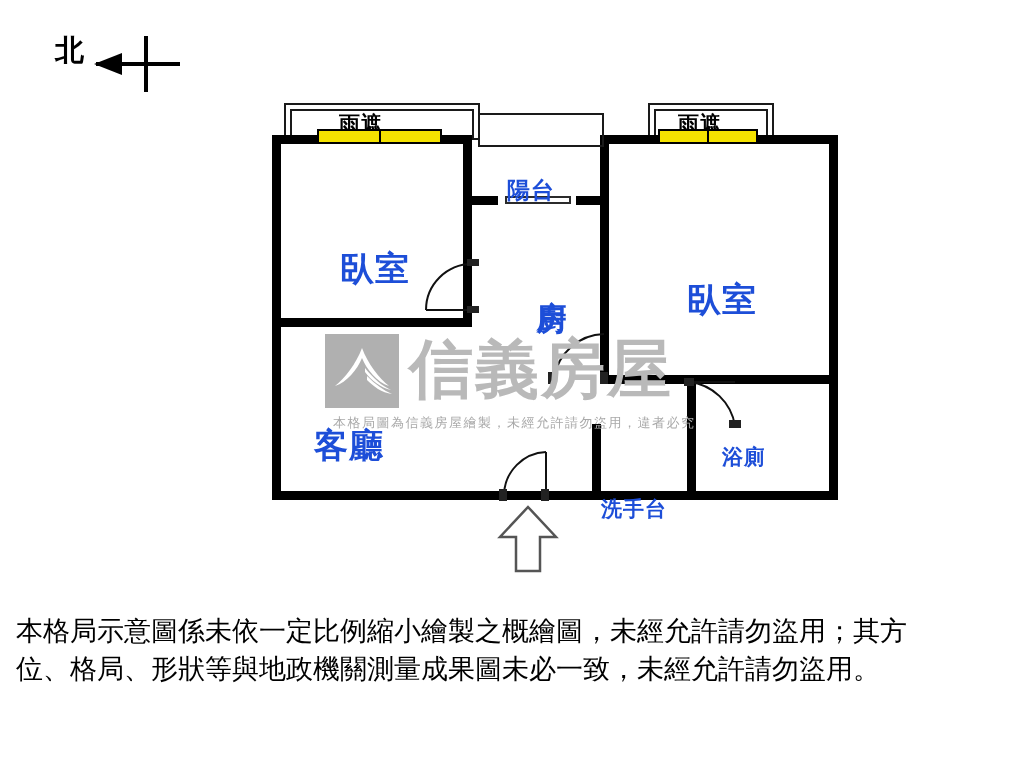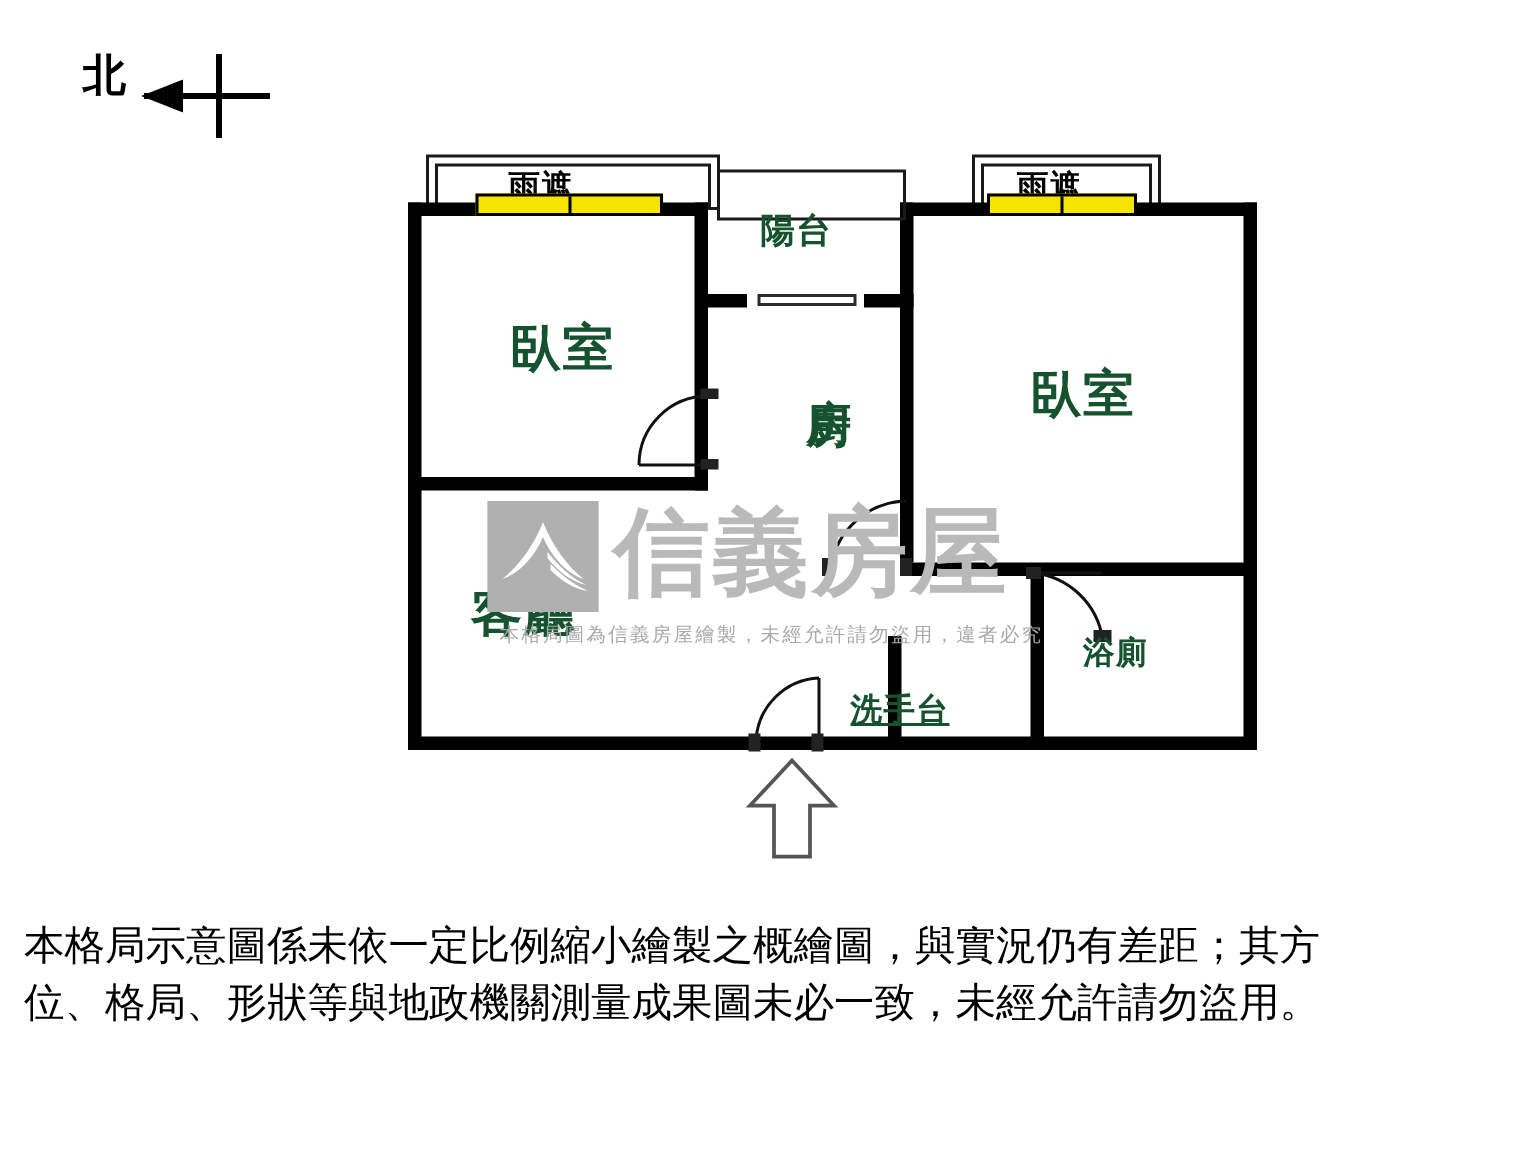--- a/index.html
+++ b/index.html
@@ -93,24 +93,25 @@
     border: 2px solid #2b2b2b;
     background: #ffffff;
     box-sizing: border-box;
   }
 
   
   .room-label {
     position: absolute;
     font-family: "DejaVu Serif", "Liberation Serif", serif;
     font-weight: 700;
-    color: #14532d;
+    color: #1d4ed8;
     white-space: nowrap;
     line-height: 1.05;
     letter-spacing: 1px;
+    margin-top: 36px;
   }
   .room-label.vertical {
     writing-mode: vertical-rl;
     text-orientation: upright;
     letter-spacing: 2px;
   }
   .label-xl { font-size: 34px; }
   .label-lg { font-size: 30px; }
   .label-md { font-size: 23px; }
   .label-sm { font-size: 21px; }
@@ -281,37 +282,37 @@
     <div class="room-label label-xl" style="left:340px; top:215px;">臥室</div>
 
     <div class="room-label label-xl" style="left:687px; top:246px;">臥室</div>
 
     <div class="room-label label-xl" style="left:314px; top:392px;">客廳</div>
 
     <div class="room-label label-lg vertical" style="left:536px; top:240px;">廚房</div>
 
     <div class="room-label label-md" style="left:507px; top:142px;">陽台</div>
 
-    <div class="room-label label-sm" style="left:722px; top:424px;">浴廁</div>
-
-    <div class="room-label label-sm" style="left:567px; top:462px;text-decoration:underline;">洗手台</div>
+    <div class="room-label label-sm" style="left:722px; top:410px;">浴廁</div>
+
+    <div class="room-label label-sm" style="left:601px; top:462px;">洗手台</div>
 
     <div id="watermark">
       <div id="wm-logo">
         <svg width="74" height="74" viewBox="0 0 74 74">
           <rect x="0" y="0" width="74" height="74" fill="#b0b0b0"></rect>
           <path d="M 37 14 C 31 30 20 44 10 52 C 22 48 32 36 37 24 C 42 36 52 48 64 52 C 54 44 43 30 37 14 Z" fill="#ffffff"></path>
           <path d="M 40 34 C 48 44 57 52 66 56 C 56 54 46 46 40 38 Z" fill="#ffffff"></path>
           <path d="M 42 42 C 50 50 58 56 67 60 C 57 59 48 52 42 46 Z" fill="#ffffff"></path>
         </svg>
       </div>
       <div id="wm-notice">本格局圖為信義房屋繪製，未經允許請勿盜用，違者必究</div>
       <div id="wm-text">信義房屋</div>
     </div>
 
   </div>
 
   <div id="disclaimer">
-    <p>本格局示意圖係未依一定比例縮小繪製之概繪圖，與實況仍有差距；其方</p>
+    <p>本格局示意圖係未依一定比例縮小繪製之概繪圖，未經允許請勿盜用；其方</p>
     <p>位、格局、形狀等與地政機關測量成果圖未必一致，未經允許請勿盜用。</p>
   </div>
 
 </div>
 
 </body></html>

